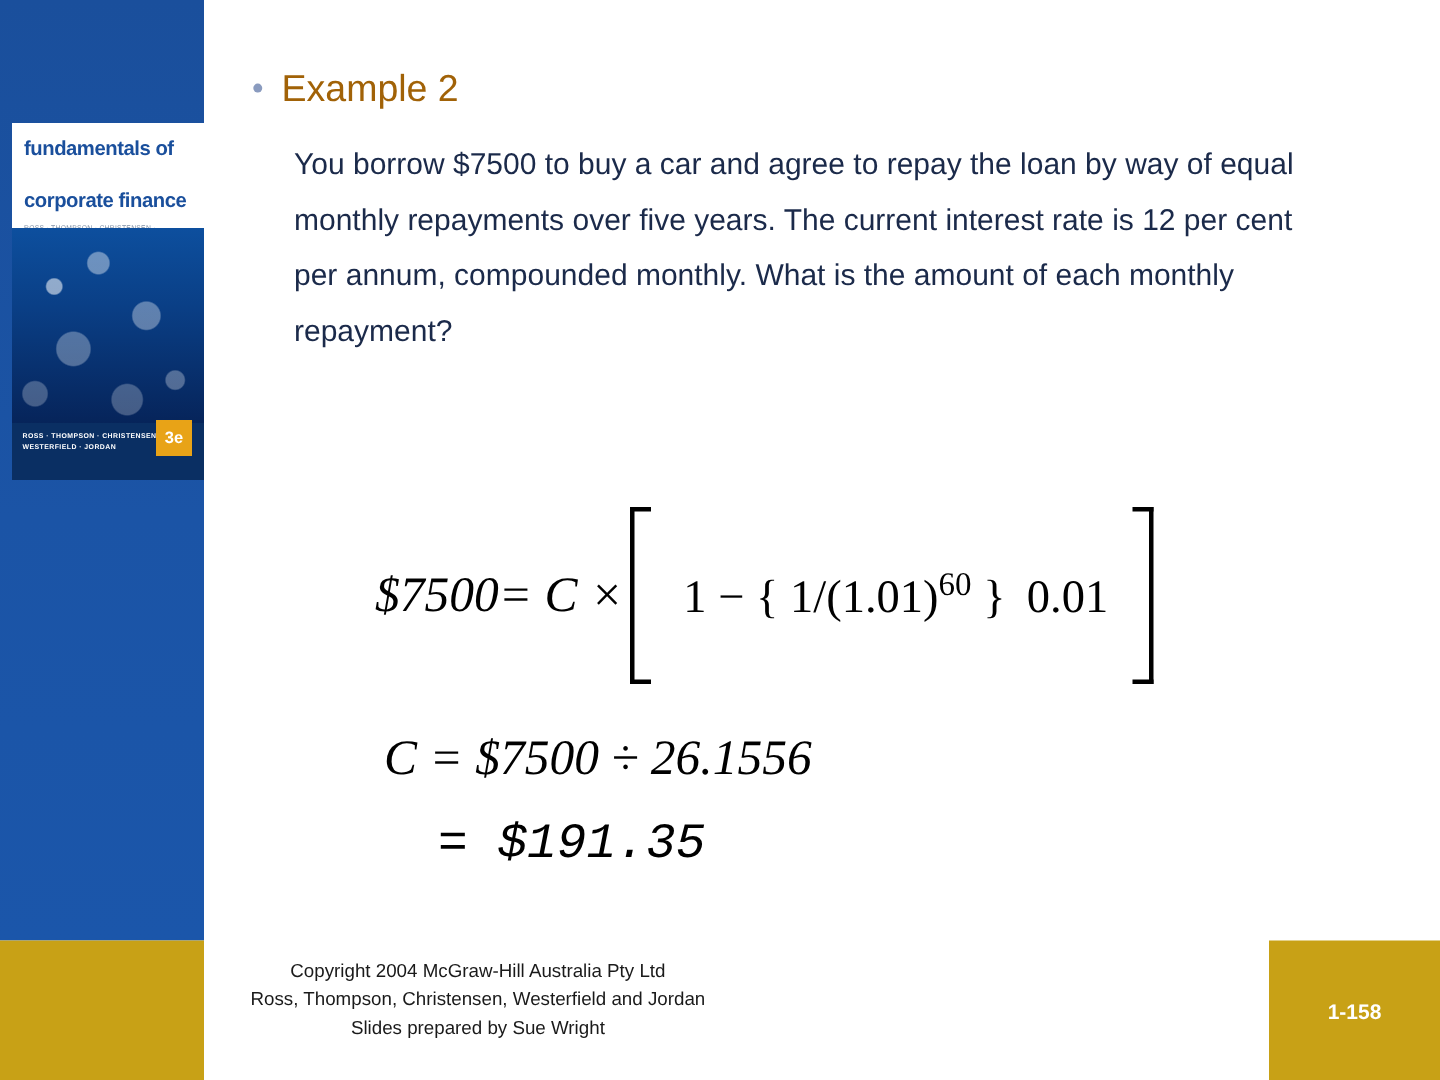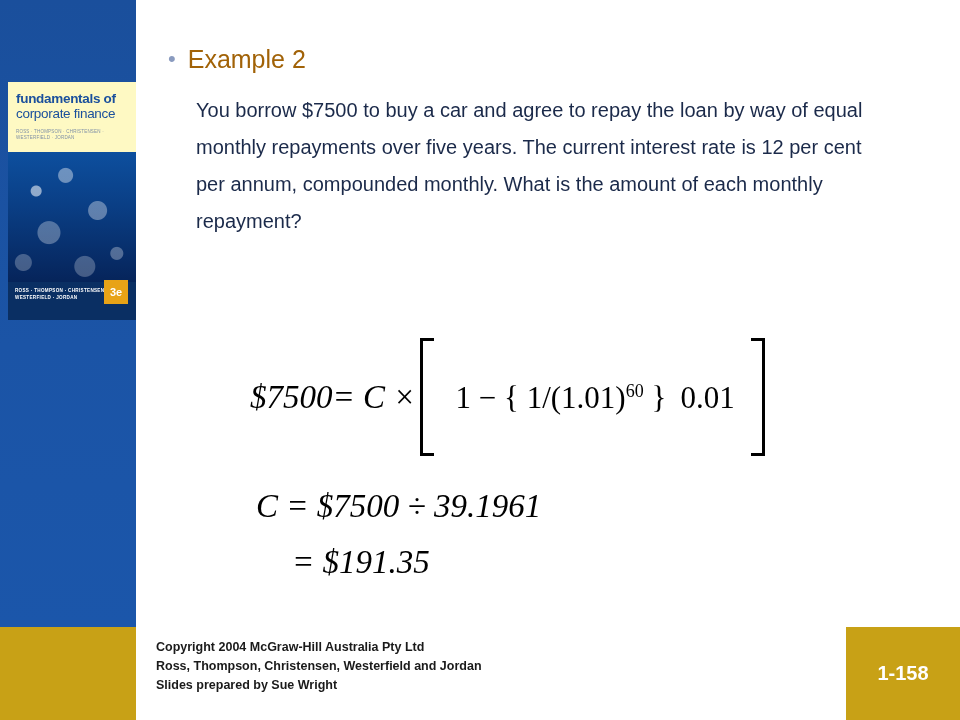--- a/index.html
+++ b/index.html
@@ -35,37 +35,38 @@
     top: 82px;
     width: 128px;
     height: 238px;
     background: #0a2f63;
     overflow: hidden;
   }
   .book-top {
     position: absolute;
     left: 0; top: 0;
     width: 128px; height: 70px;
-    background: #fef9c3;
+    background: #ffffff;
     box-sizing: border-box;
     padding: 9px 8px 0 8px;
   }
   .book-top .bt-l1 {
     font-size: 13.5px;
     font-weight: bold;
     color: #1a4f9c;
     letter-spacing: -0.3px;
     line-height: 15px;
   }
   .book-top .bt-l2 {
     font-size: 13.5px;
-    font-weight: normal;
+    font-weight: bold;
     color: #1a4f9c;
     letter-spacing: -0.3px;
     line-height: 15px;
+    margin-top: 20px;
   }
   .book-top .bt-sub {
     margin-top: 8px;
     font-size: 4.5px;
     color: #7e8fa6;
     line-height: 6px;
     letter-spacing: 0.2px;
   }
   .book-img {
     position: absolute;
@@ -123,26 +124,27 @@
   .footer-bar {
     position: absolute;
     left: 136px;
     top: 627px;
     width: 824px;
     height: 93px;
     background: #ffffff;
   }
   .footer-text {
     position: absolute;
-    left: 156px;
+    left: 167px;
     top: 638px;
     font-size: 12.5px;
-    font-weight: bold;
+    font-weight: normal;
     color: #1a1a1a;
     line-height: 19px;
+    text-align: center;
   }
   .footer-text .ital {
     font-style: italic;
   }
   .slide-number-box {
     position: absolute;
     left: 846px;
     top: 627px;
     width: 114px;
     height: 93px;
@@ -150,21 +152,21 @@
   }
   .slide-number {
     position: absolute;
     left: 846px;
     top: 627px;
     width: 114px;
     height: 93px;
     display: flex;
     align-items: center;
     justify-content: center;
-    font-size: 20px;
+    font-size: 14px;
     font-weight: bold;
     color: #ffffff;
   }
   
   .bullet-row {
     position: absolute;
     left: 168px;
     top: 44px;
     width: 700px;
     display: flex;
@@ -244,38 +246,39 @@
   .frac .bar {
     height: 3px;
     background: #000;
     width: 100%;
   }
   .frac .den {
     font-size: 31px;
     padding-top: 6px;
   }
   .sup {
-    font-size: 18px;
+    font-size: 22px;
     vertical-align: super;
   }
   .eq2 {
     position: absolute;
     left: 60px;
     top: 150px;
     font-size: 33px;
     font-style: italic;
     white-space: nowrap;
   }
   .eq3 {
     position: absolute;
     left: 96px;
     top: 206px;
     font-size: 33px;
     font-style: italic;
     white-space: nowrap;
+    font-family: Liberation Mono, monospace;
   }
   .upright { font-style: normal; }
 </style>
 </head>
 <body>
 
 <div class="slide">
 
   <div class="left-band">
     <div class="book-cover">
@@ -307,21 +310,21 @@
       <span class="lead">$7500= C ×</span>
       <span class="bracket-l"></span>
       <span class="frac">
         <span class="num"><span>1 − { 1/(1.01)</span><span class="sup">60</span><span> }</span></span>
         <span class="bar"></span>
         <span class="den upright">0.01</span>
       </span>
       <span class="bracket-r"></span>
     </div>
 
-    <div class="eq2">C = $7500 ÷ 39.1961</div>
+    <div class="eq2">C = $7500 ÷ 26.1556</div>
     <div class="eq3">= $191.35</div>
   </div>
 
   <div class="bottom-left-block"></div>
   <div class="footer-bar"></div>
 
   <div class="footer-text">
     <div>Copyright  2004 McGraw-Hill Australia Pty Ltd</div>
     <div>Ross, Thompson, Christensen, Westerfield and Jordan</div>
     <div>Slides prepared by Sue Wright</div>

